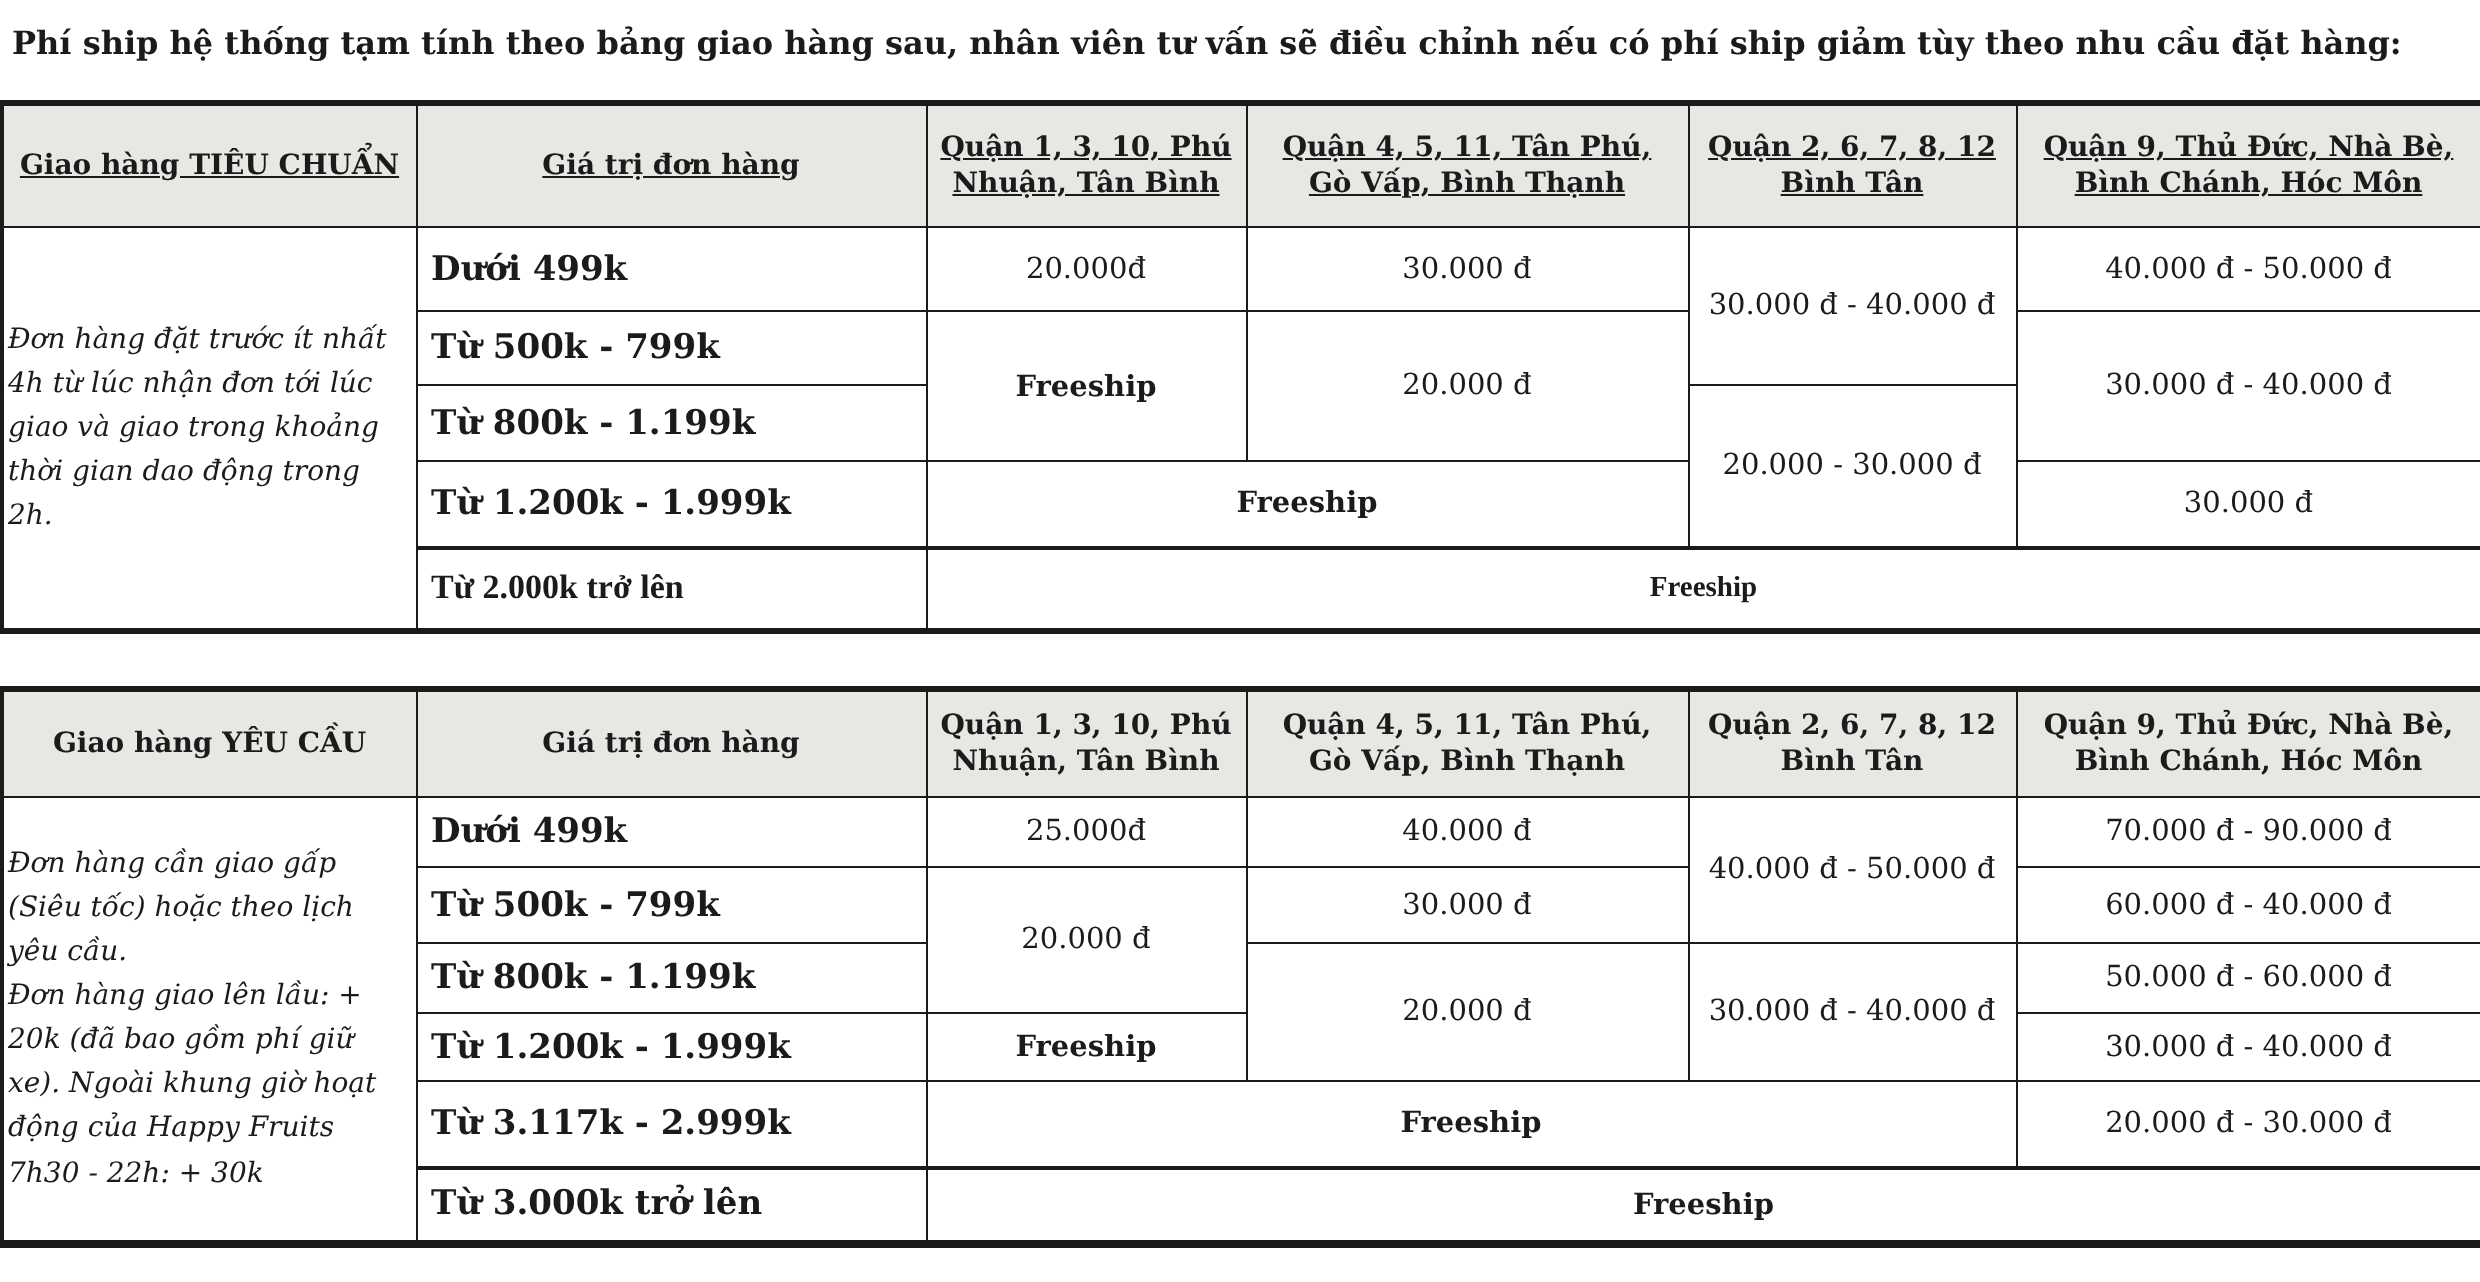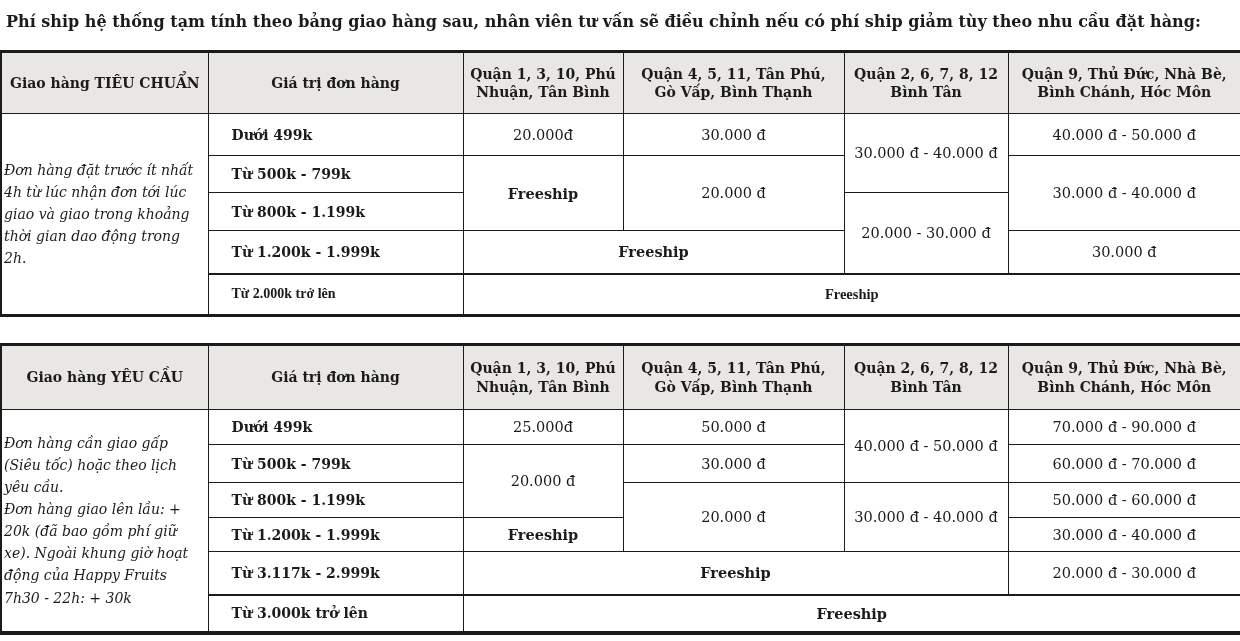--- a/index.html
+++ b/index.html
@@ -55,39 +55,39 @@
   td.desc {
     font-size: 14px;
     line-height: 1.58;
     text-align: left;
     padding: 4px 4px 4px 2px;
     white-space: pre-line;
     font-weight: normal;
     font-style: italic;
   }
   td.lbl {
-    font-size: 14px;
+    font-size: 17px;
     font-weight: bold;
     text-align: left;
-    padding: 2px 4px 2px 23px;
+    padding: 2px 4px 2px 7px;
   }
   td.fee {
     font-size: 14.5px;
     text-align: center;
     padding: 2px 3px;
   }
   td.free { font-weight: bold; }
   
-  .t1 tr.hrow { height: 62px; }
+  .t1 tr.hrow { height: 62px; text-decoration: underline; }
   .t1 tr.r1 { height: 42px; }
   .t1 tr.r2 { height: 37px; }
   .t1 tr.r3 { height: 38px; }
   .t1 tr.r4 { height: 43px; }
   .t1 tr.r5 { height: 42px; font-family: Liberation Serif, serif; }
-  .t2 tr.hrow { height: 65px; }
+  .t2 tr.hrow { height: 54px; }
   .t2 tr.r1 { height: 35px; }
   .t2 tr.r2 { height: 38px; }
   .t2 tr.r3 { height: 35px; }
   .t2 tr.r4 { height: 34px; }
   .t2 tr.r5 { height: 43px; }
   .t2 tr.r6 { height: 38px; }
 </style>
 </head>
 <body>
 
@@ -165,29 +165,29 @@
       <th>Quận 2, 6, 7, 8, 12
 Bình Tân</th>
       <th>Quận 9, Thủ Đức, Nhà Bè,
 Bình Chánh, Hóc Môn</th>
     </tr>
     <tr class="r1">
       <td class="desc" rowspan="6">Đơn hàng cần giao gấp (Siêu tốc) hoặc theo lịch yêu cầu.
 Đơn hàng giao lên lầu: + 20k (đã bao gồm phí giữ xe). Ngoài khung giờ hoạt động của Happy Fruits 7h30 - 22h: + 30k</td>
       <td class="lbl">Dưới 499k</td>
       <td class="fee">25.000đ</td>
-      <td class="fee">50.000 đ</td>
+      <td class="fee">40.000 đ</td>
       <td class="fee" rowspan="2">40.000 đ - 50.000 đ</td>
       <td class="fee">70.000 đ - 90.000 đ</td>
     </tr>
     <tr class="r2">
       <td class="lbl">Từ 500k - 799k</td>
       <td class="fee" rowspan="2">20.000 đ</td>
       <td class="fee">30.000 đ</td>
-      <td class="fee">60.000 đ - 70.000 đ</td>
+      <td class="fee">60.000 đ - 40.000 đ</td>
     </tr>
     <tr class="r3">
       <td class="lbl">Từ 800k - 1.199k</td>
       <td class="fee" rowspan="2">20.000 đ</td>
       <td class="fee" rowspan="2">30.000 đ - 40.000 đ</td>
       <td class="fee">50.000 đ - 60.000 đ</td>
     </tr>
     <tr class="r4">
       <td class="lbl">Từ 1.200k - 1.999k</td>
       <td class="fee free">Freeship</td>

